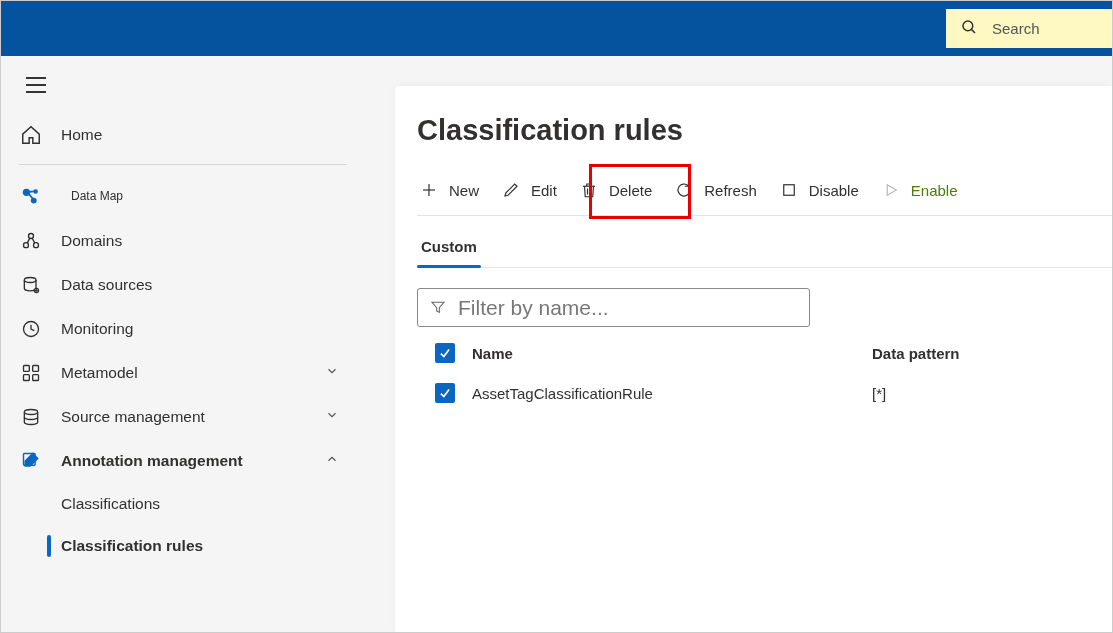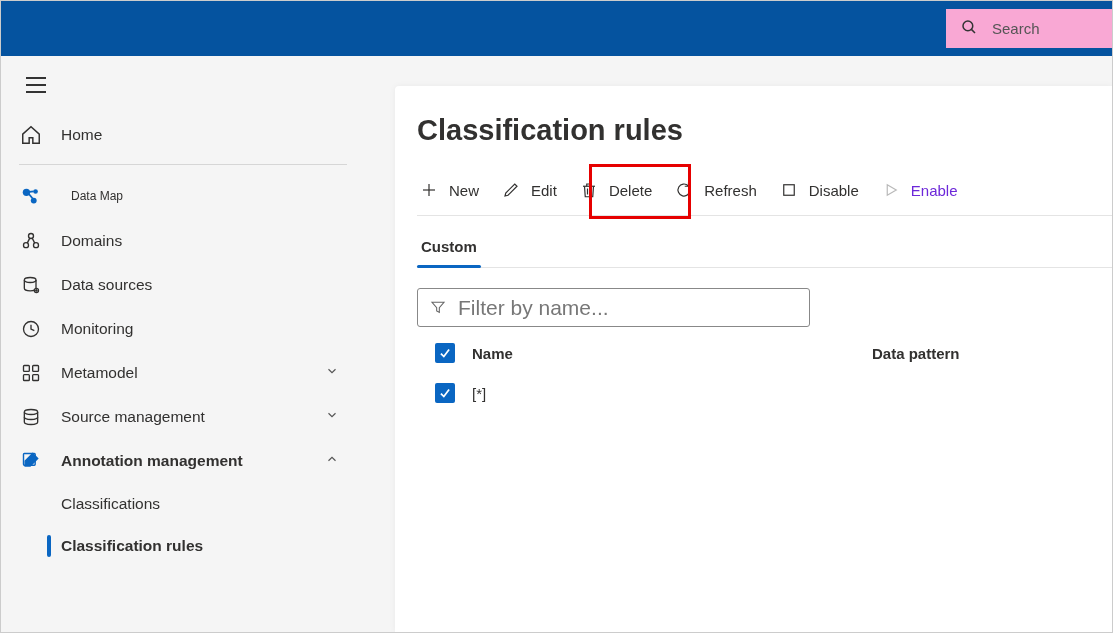--- a/index.html
+++ b/index.html
@@ -20,21 +20,21 @@
     align-items: center;
     padding-left: 18px;
   }
   .brand {
     color: #fff;
     font-size: 17px;
     font-weight: 600;
   }
   .top-spacer { flex: 1; }
   .search-box {
-    background: #f9a8d4;
+    background: #fef9c3;
     border-radius: 0;
     height: 39px;
     width: 167px;
     display: flex;
     align-items: center;
     padding-left: 14px;
     margin-right: -1px;
     font-size: 15px;
     color: #444;
   }
@@ -122,21 +122,21 @@
   }
   .tb-btn {
     display: flex;
     align-items: center;
     gap: 10px;
     font-size: 15px;
     color: #323130;
     cursor: pointer;
     padding: 4px 2px;
   }
-  .tb-btn.disabled { color: #6d28d9; justify-content: space-between; }
+  .tb-btn.disabled { color: #4d7c0f; justify-content: space-between; }
   .tb-icon { width: 20px; display:flex; justify-content:center; }
 
   .tabs {
     margin-top: 16px;
     display:flex;
     border-bottom: 1px solid #e4e4e4;
   }
   .tab {
     padding: 6px 4px 12px 4px;
     font-size: 15px;
@@ -422,18 +422,19 @@
       </div>
 
       <div class="table-row">
         <div class="col-check">
           <div class="checkbox">
             <svg width="14" height="14" viewBox="0 0 24 24" fill="none" stroke-width="3">
                 <polyline points="5 13 10 18 19 6"></polyline>
               </svg>
           </div>
         </div>
+        <div class="col-name">AssetTagClassificationRule</div>
         <div class="col-pat">[*]</div>
       </div>
 
     </div>
   </div>
 </div>
 
 </body></html>

